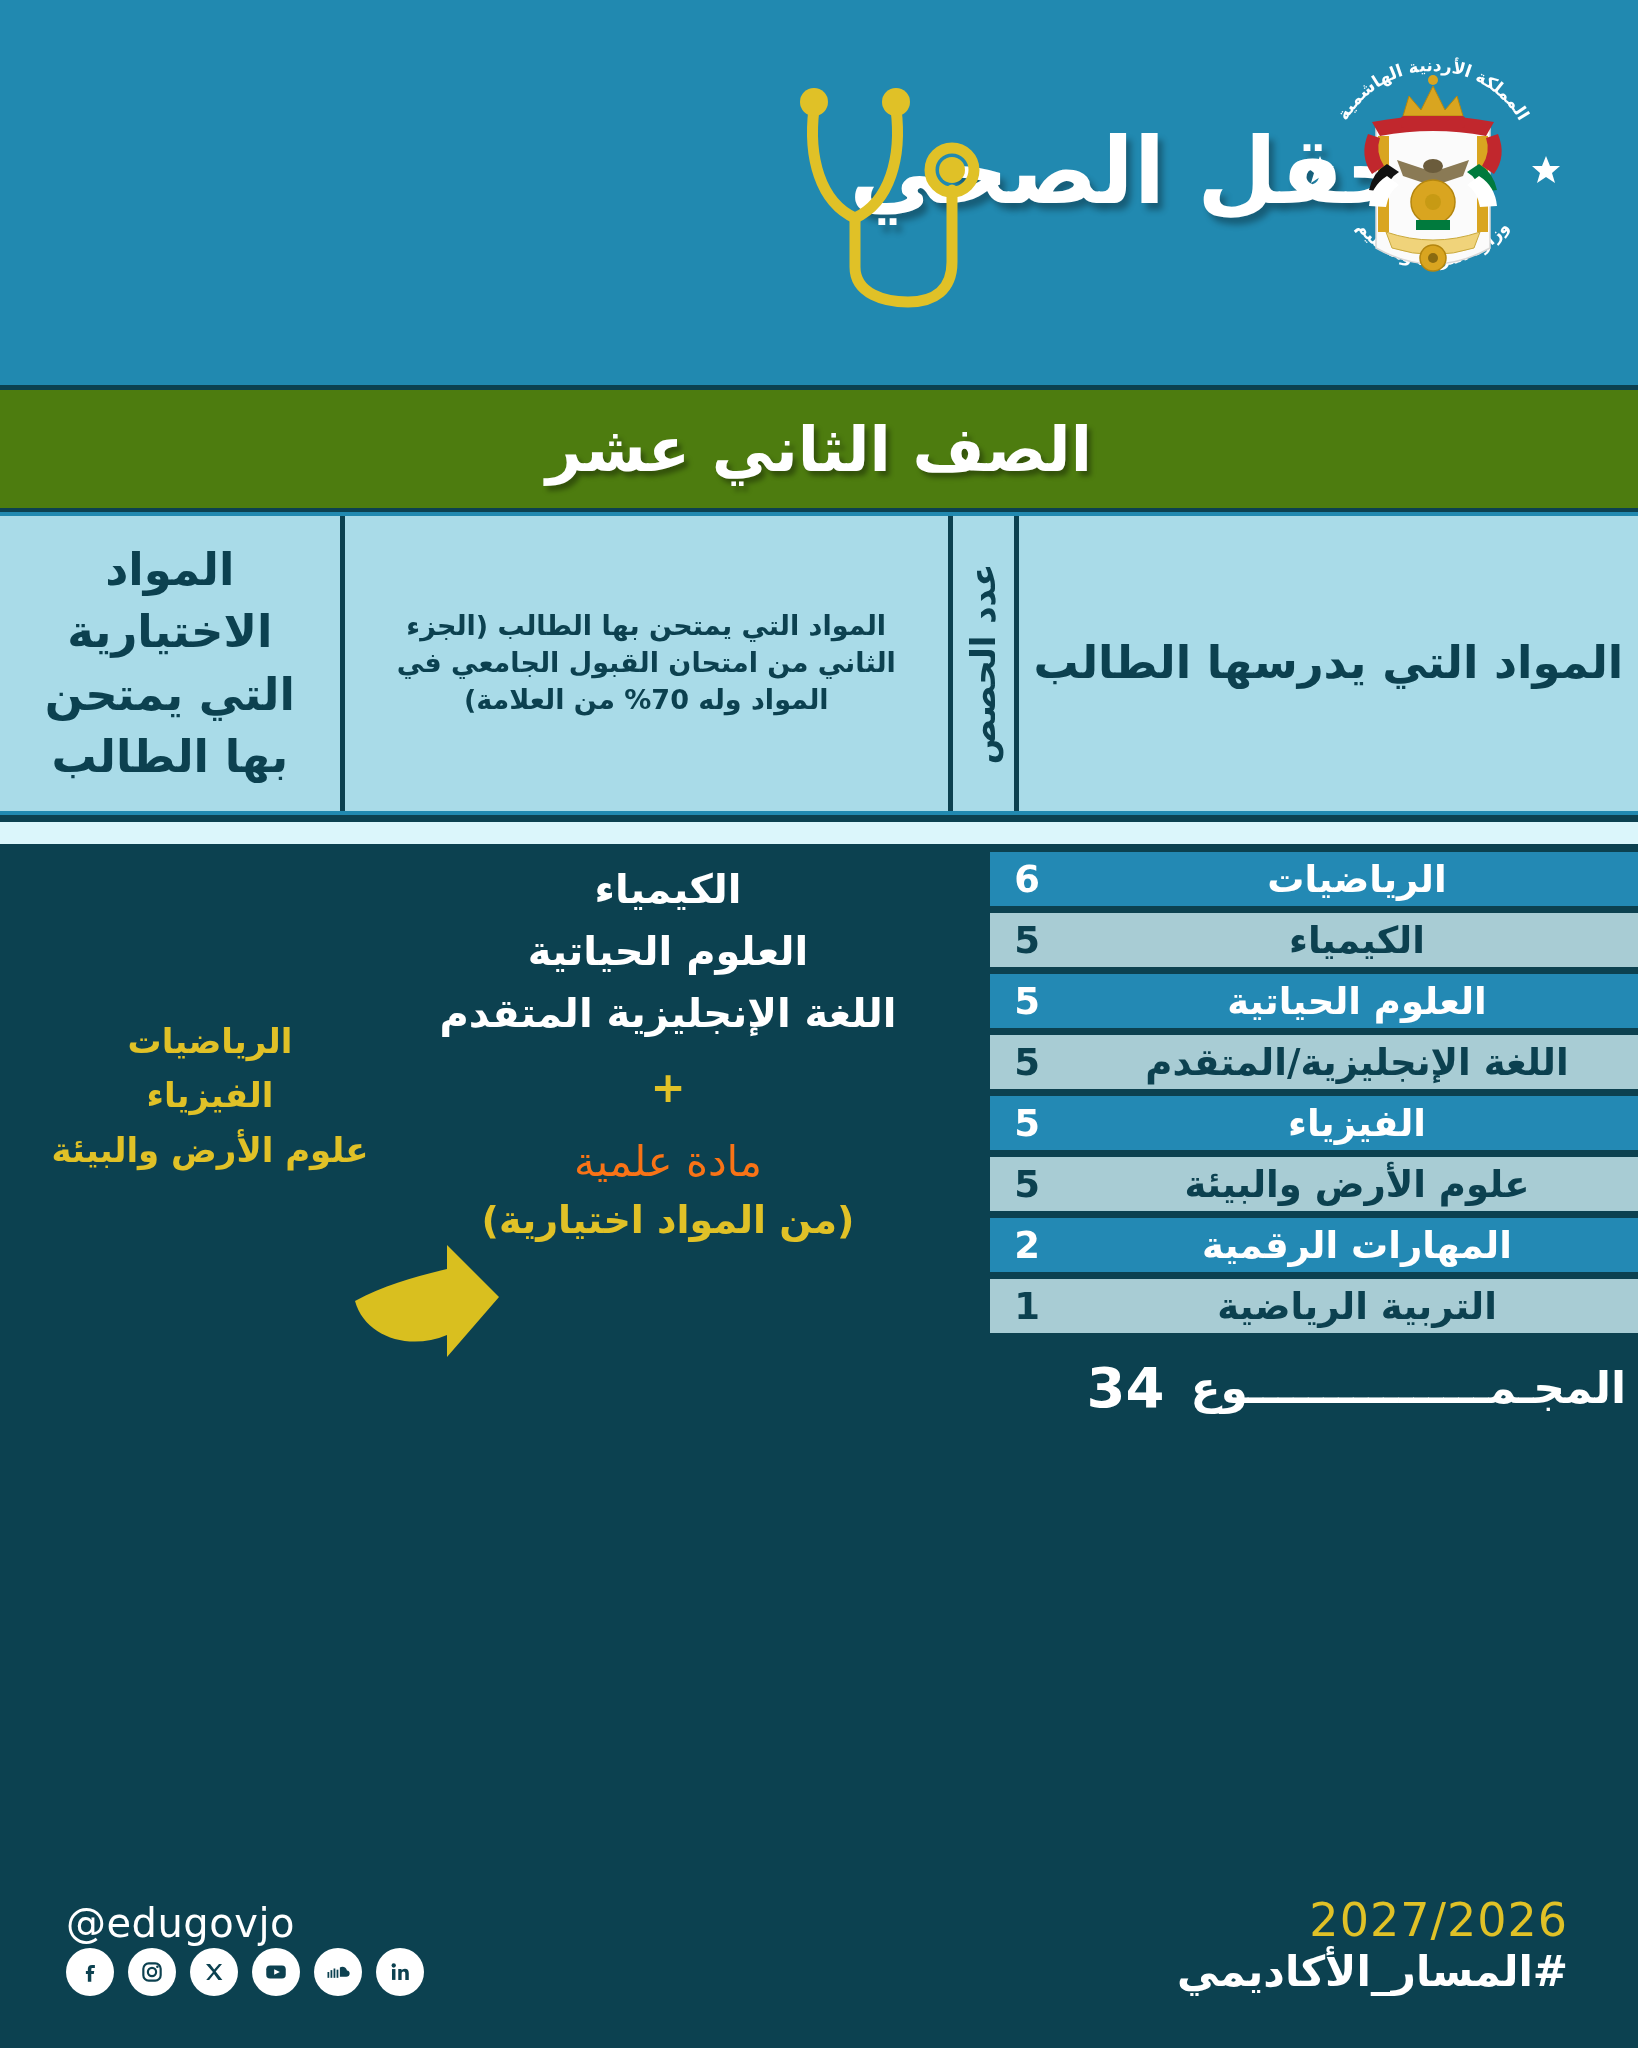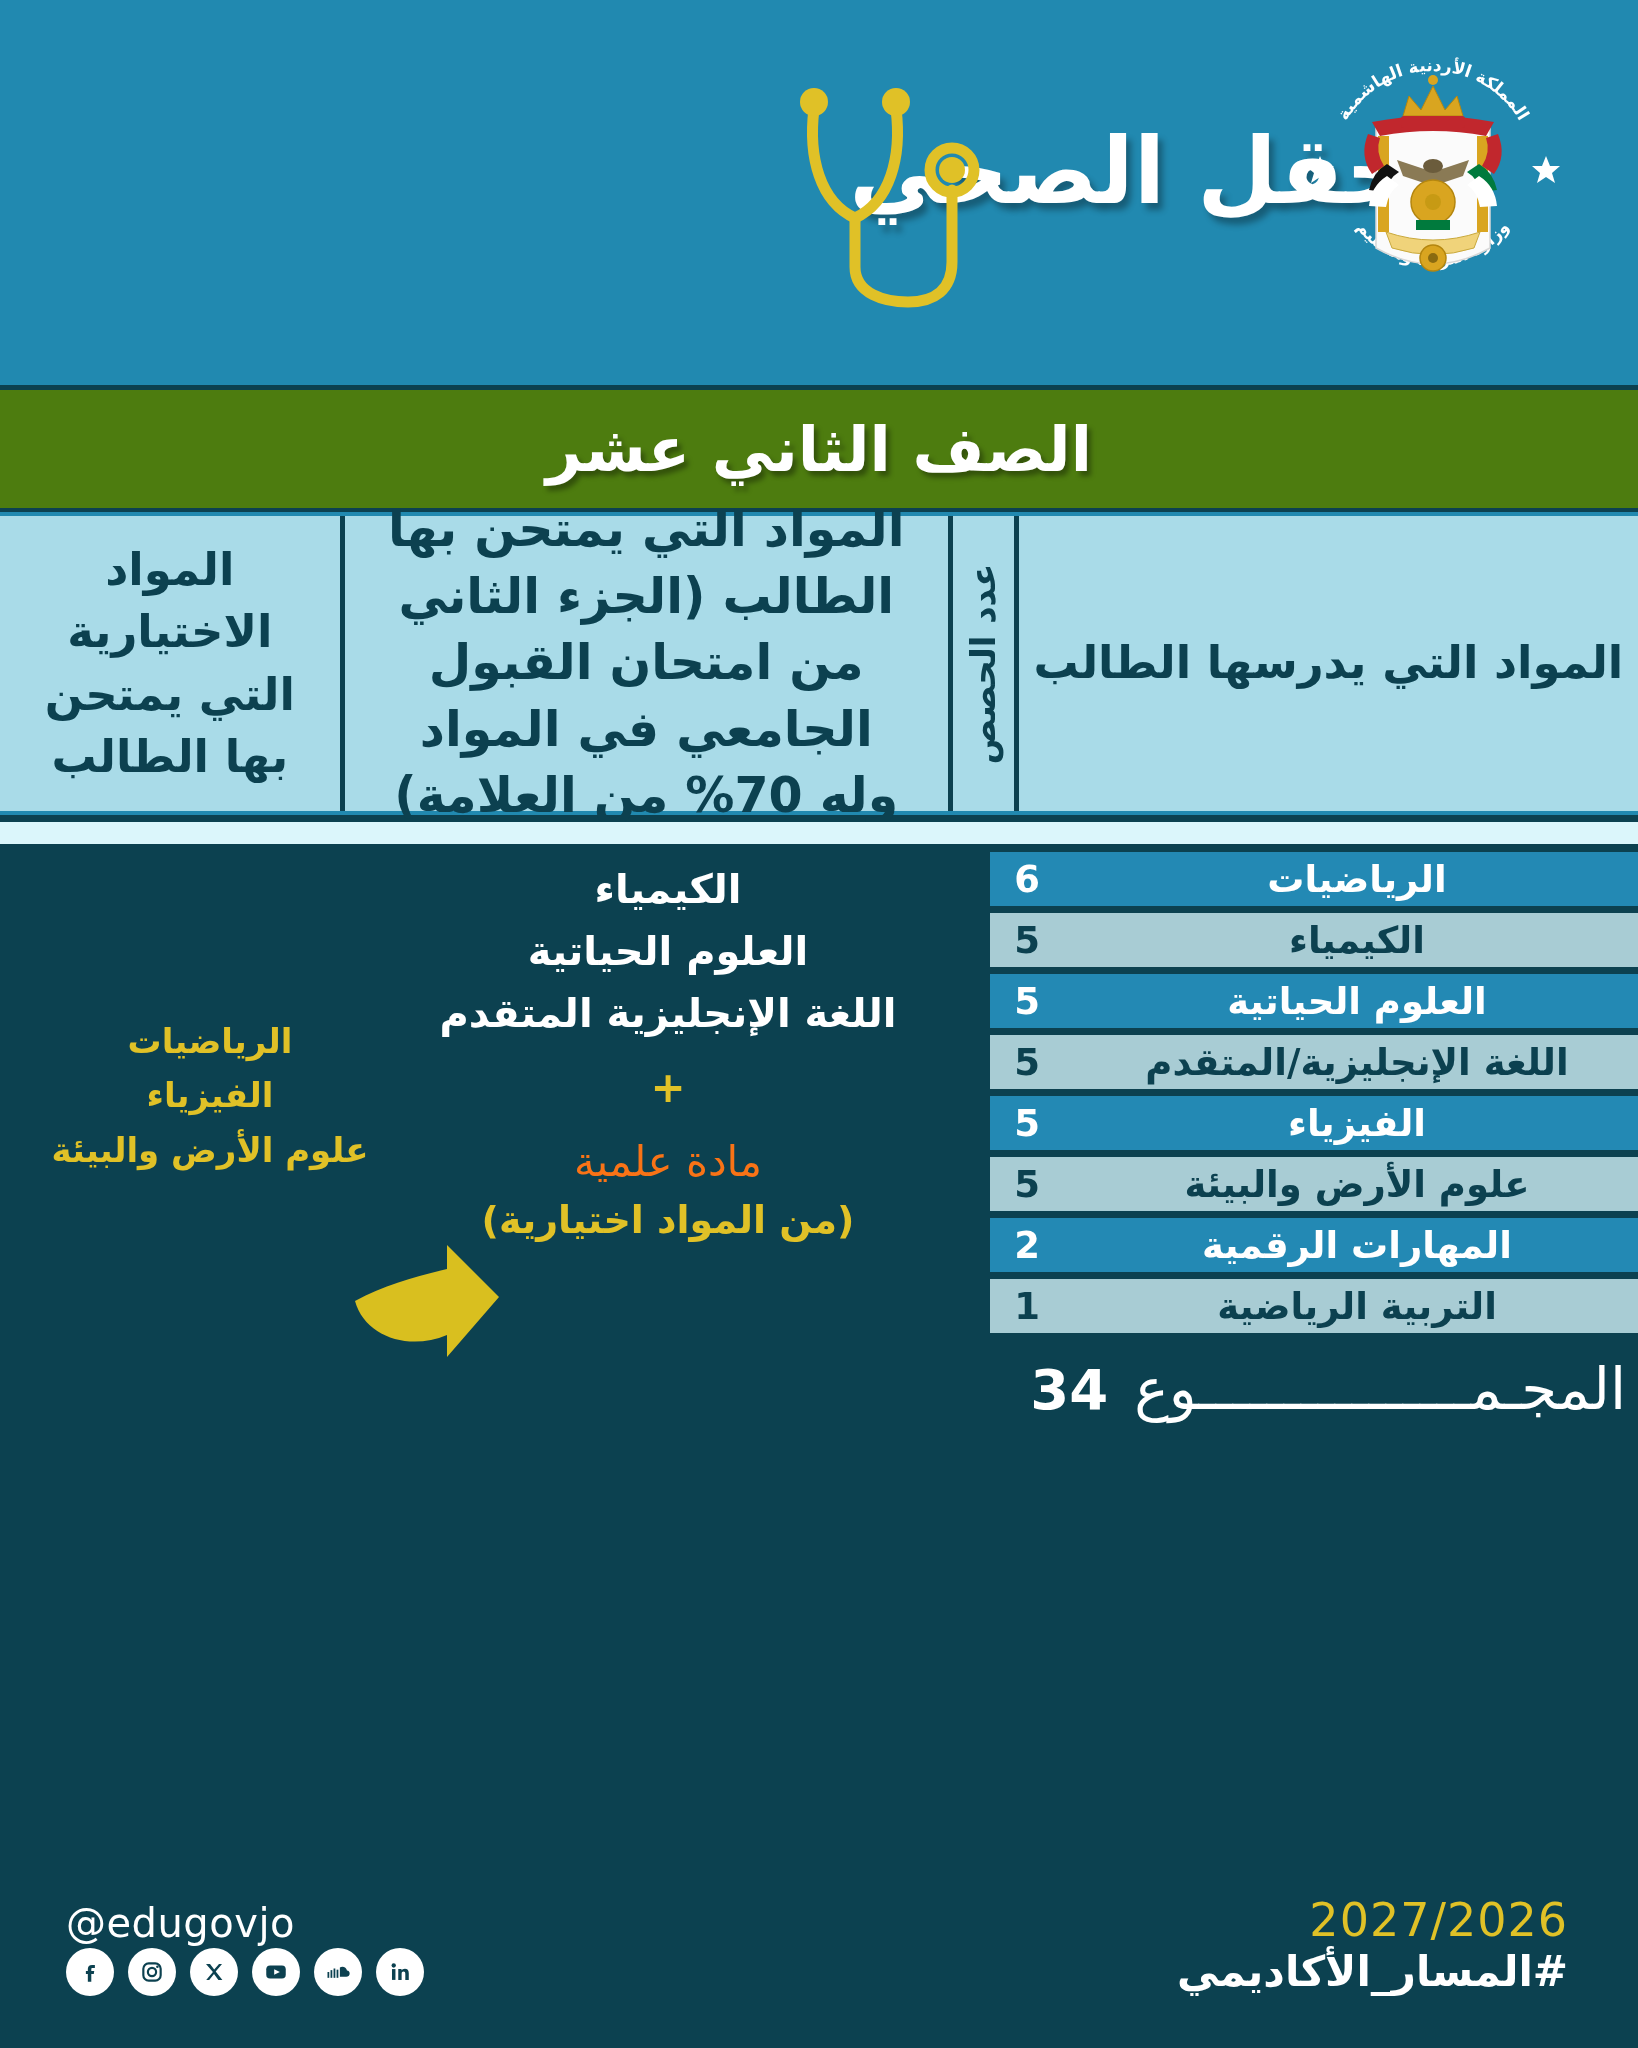--- a/index.html
+++ b/index.html
@@ -107,21 +107,21 @@
   }
   .th-periods span {
     position: absolute;
     left: 50%; top: 50%;
     transform: translate(-50%,-50%) rotate(-90deg);
     white-space: nowrap;
     font-size: 34px;
   }
   .th-exam {
     width: 609px;
-    font-size: 49px;
+    font-size: 27px;
     line-height: 1.36;
     padding: 0 28px;
     border-left: 5px solid #0c4150;
   }
   .th-electives {
     width: 340px;
     font-size: 45px;
     line-height: 1.38;
     padding: 0 14px;
   }
@@ -178,22 +178,22 @@
   }
   .total-row {
     display: flex;
     flex-direction: row;
     align-items: center;
     margin-top: 22px;
     padding-right: 12px;
     color: #ffffff;
   }
   .total-label {
-    font-size: 58px;
-    font-weight: normal;
+    font-size: 44px;
+    font-weight: bold;
     white-space: nowrap;
   }
   .total-value {
     font-size: 56px;
     font-weight: bold;
     margin-right: 26px;
     direction: ltr;
     margin-left: 24px;
   }
 

